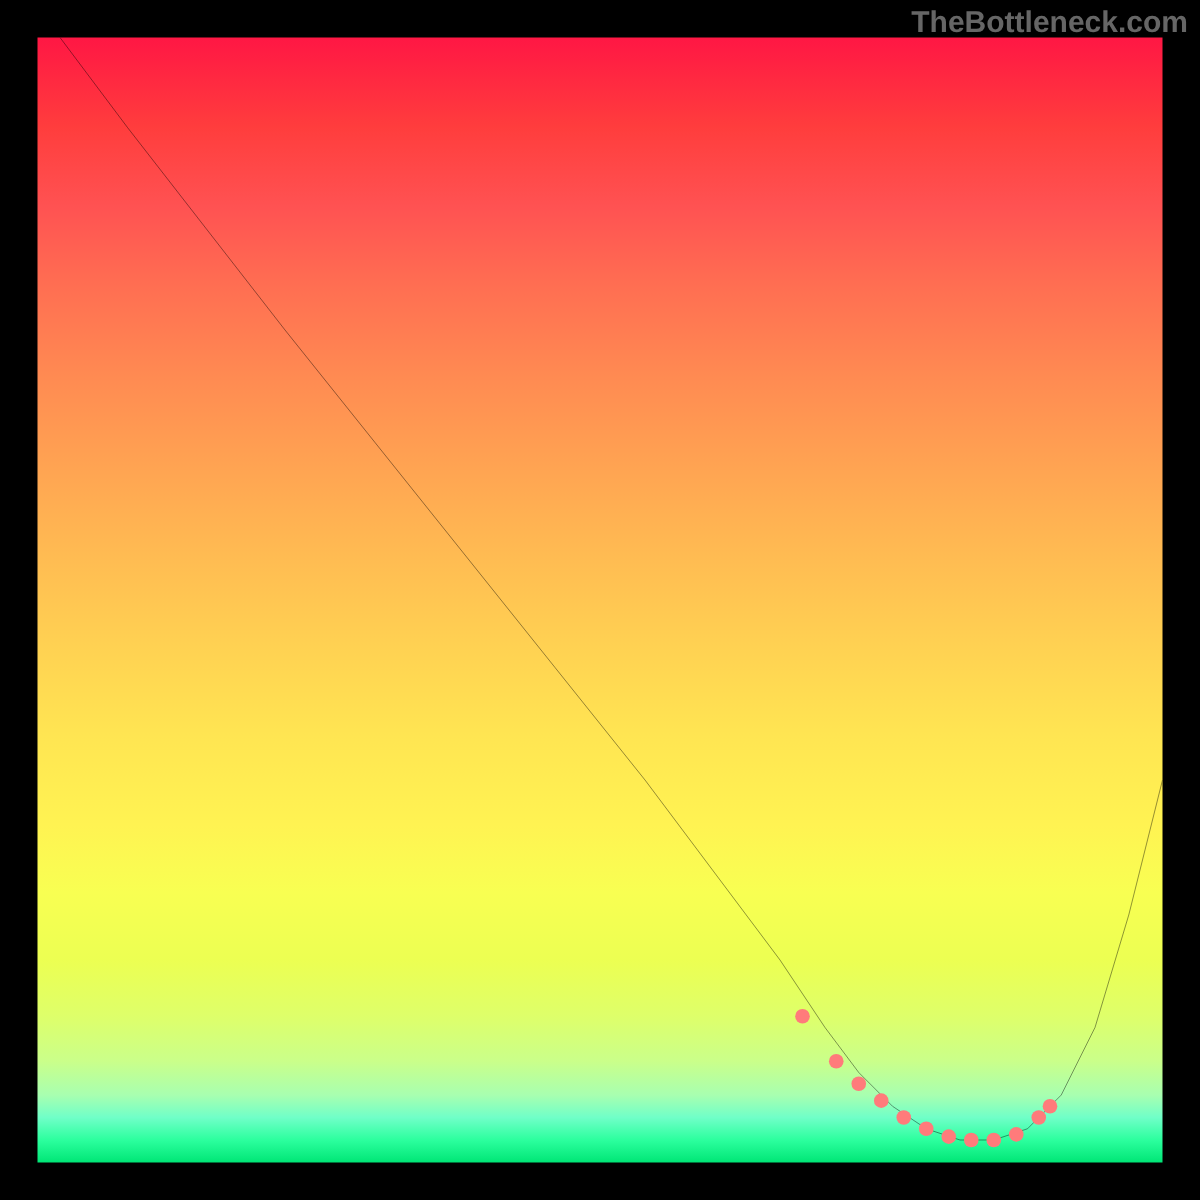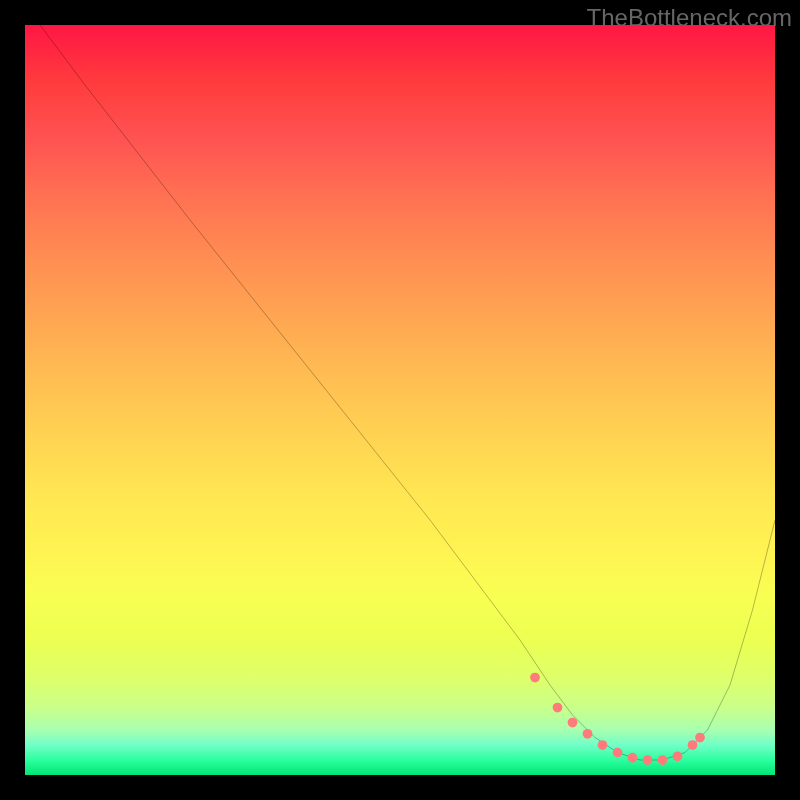--- a/index.html
+++ b/index.html
@@ -9,22 +9,22 @@
     background: #000;
     position: relative;
     font-family: Arial, sans-serif;
     overflow: hidden;
   }
   .watermark {
     position: absolute;
     top: 4px;
     right: 8px;
     color: #666;
-    font-size: 24px;
-    font-weight: 400;
+    font-size: 20px;
+    font-weight: 700;
     z-index: 10;
   }
   .plot-area {
     position: absolute;
     left: 25px;
     top: 25px;
     width: 750px;
     height: 750px;
     background: linear-gradient(to bottom,
       #ff1744 0%,

